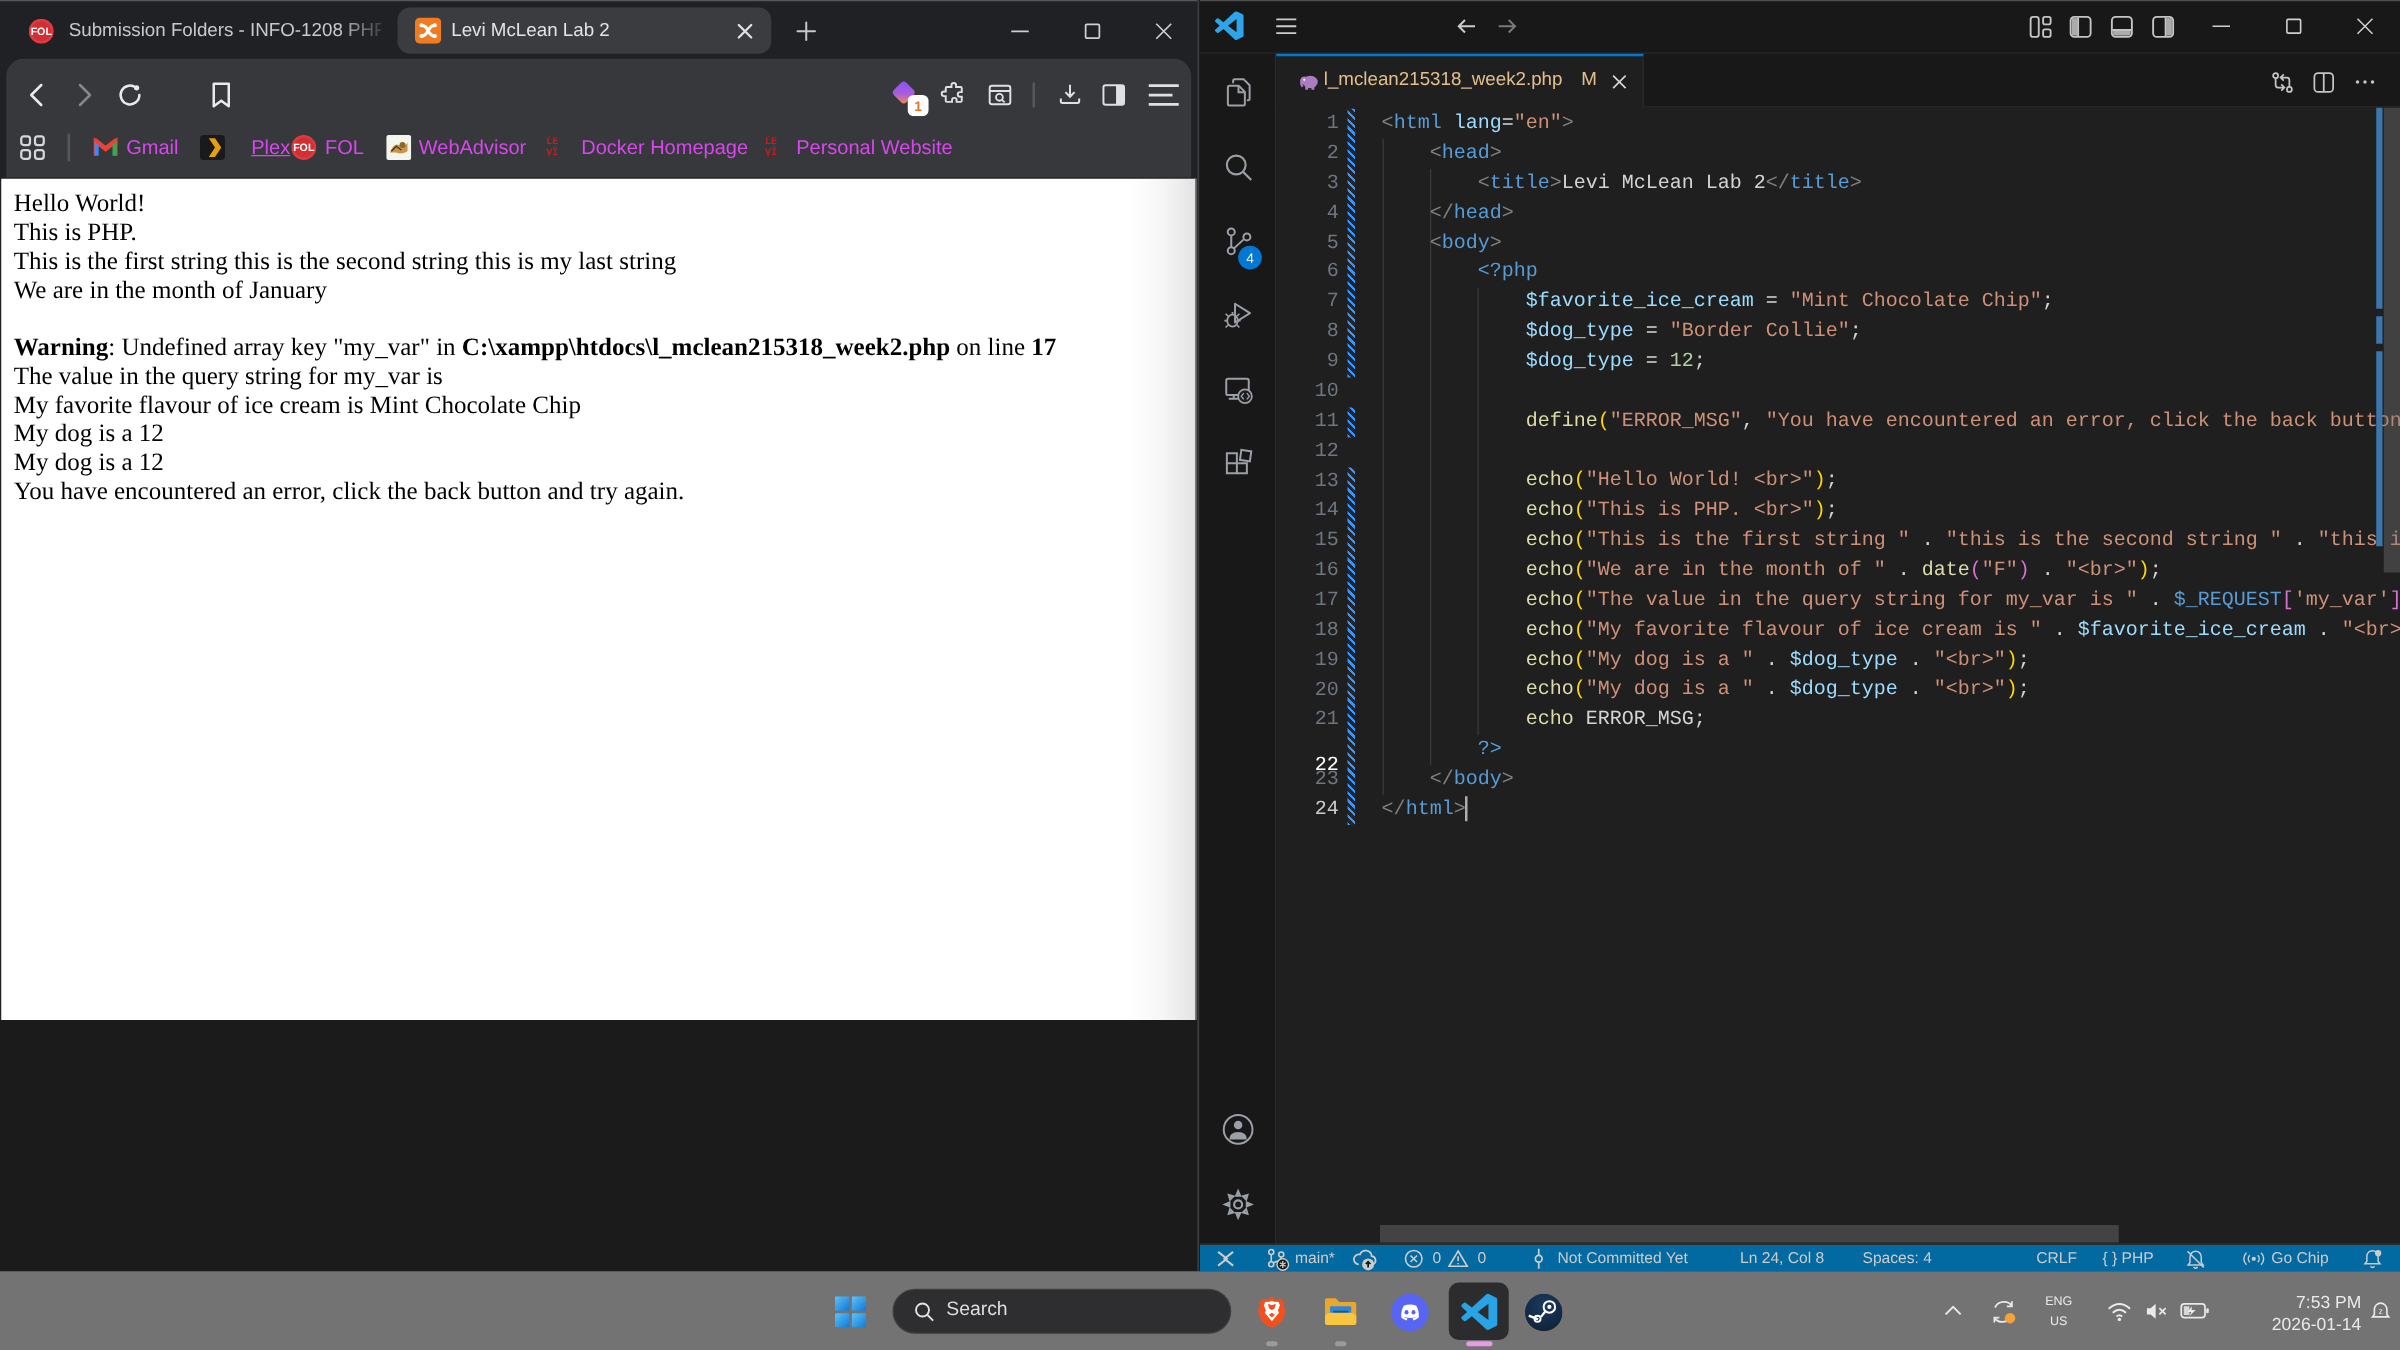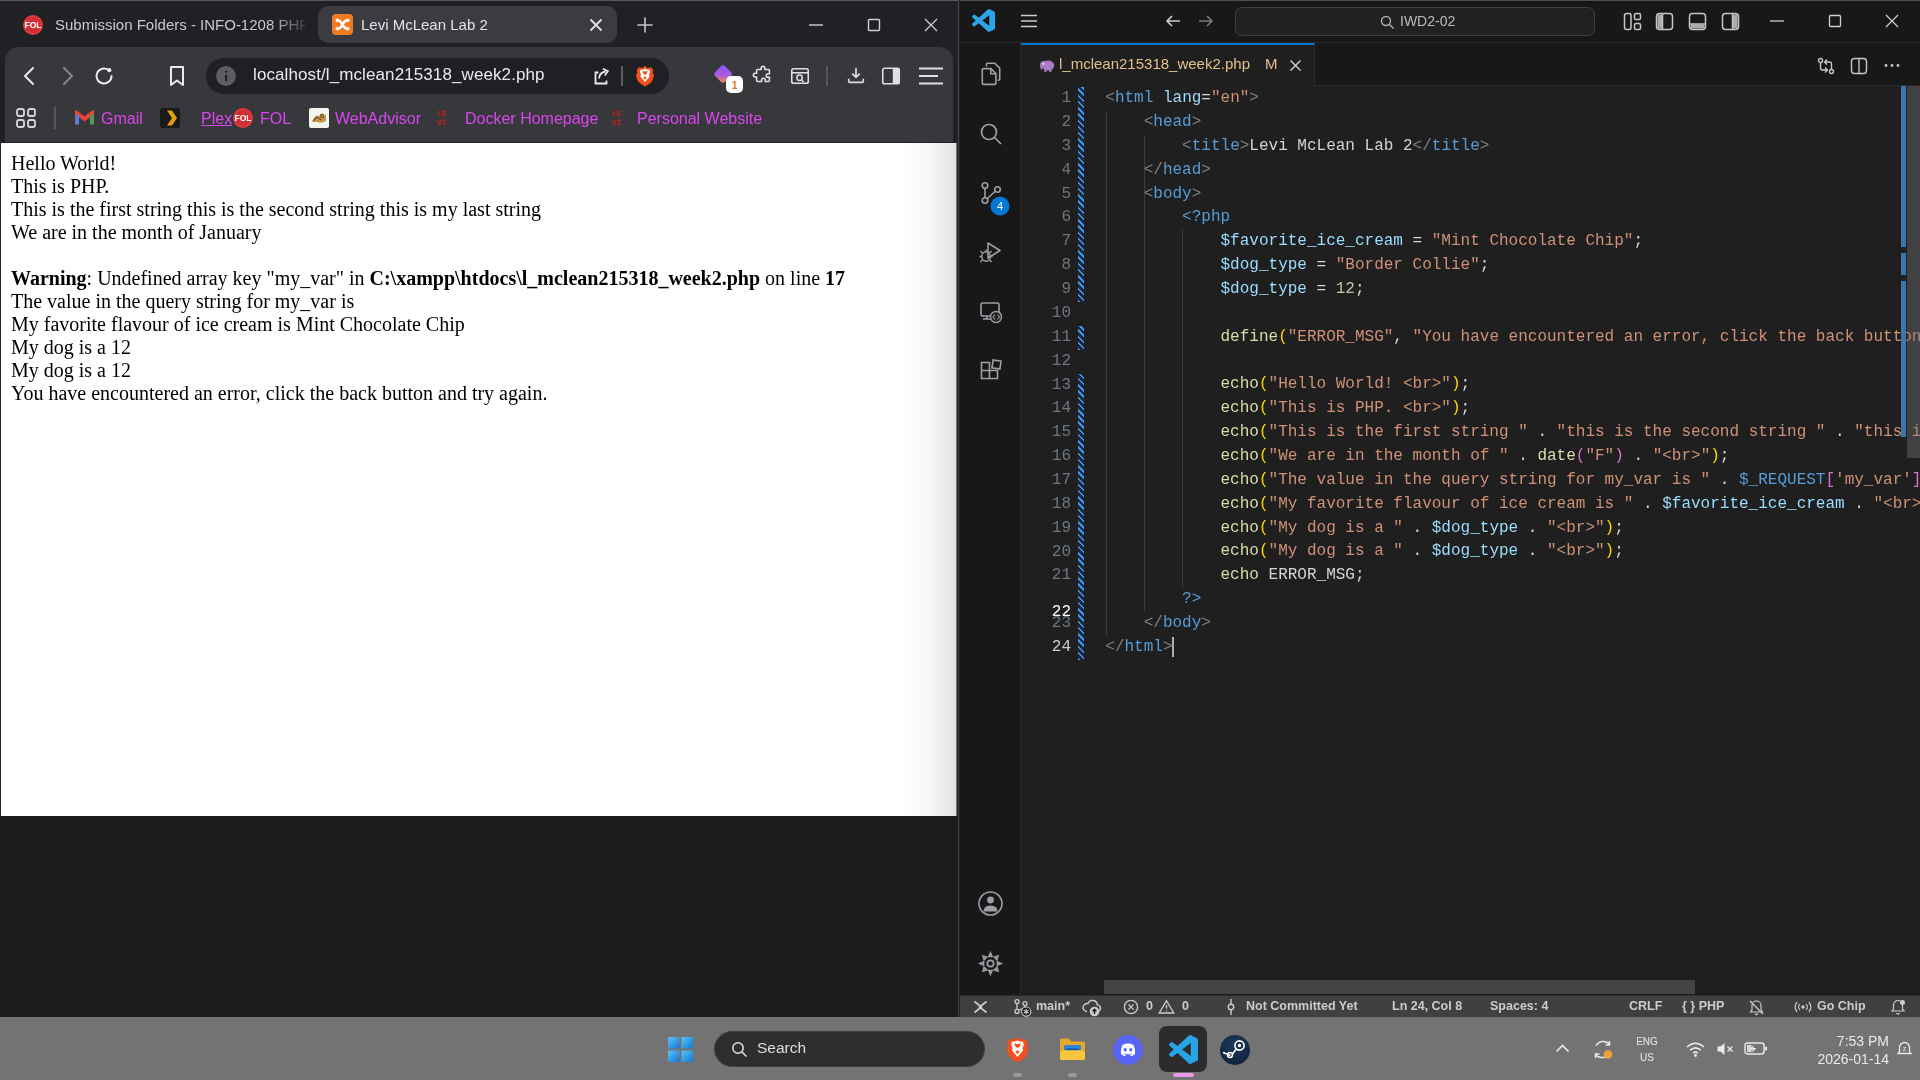--- a/index.html
+++ b/index.html
@@ -24,21 +24,21 @@
 
 #pagetext { position:absolute; left:11px; top:152px; font-family:"Liberation Serif", serif; font-size:20px; line-height:23px; color:#000; white-space:pre; }
 
 #vscode { position:absolute; left:958px; top:0; width:962px; height:1017px; background:#1f1f1f; border-left:1px solid #454545; overflow:hidden; }
 
 #vs-title { position:absolute; left:1px; top:0; width:961px; height:43px; background:#181818; border-top:1px solid #4e4e4e; border-bottom:1px solid #2b2b2b; }
 #vs-search { position:absolute; left:276px; top:7px; width:360px; height:29px; background:#212121; border:1px solid #3e3e3e; border-radius:7px; }
 #vs-acti { position:absolute; left:1px; top:43px; width:61px; height:952px; background:#181818; border-right:1px solid #2b2b2b; }
 #vs-tabbar { position:absolute; left:62px; top:43px; width:900px; height:43px; background:#181818; border-bottom:1px solid #2b2b2b; }
 #vs-tab { position:absolute; left:0px; top:0px; width:294px; height:43px; background:#1f1f1f; border-top:2px solid #0078d4; border-right:1px solid #2b2b2b; }
-#vs-status { position:absolute; left:1px; top:995px; width:961px; height:22px; background:#404040; border-top:1px solid #2b2b2b; font-size:12.5px; color:#cccccc;font-weight:bold; }
+#vs-status { position:absolute; left:1px; top:995px; width:961px; height:22px; background:#0369a1; border-top:1px solid #2b2b2b; font-size:12.5px; color:#cccccc; }
 .st { position:absolute; top:3px; white-space:nowrap; }
 
 #vs-editor { position:absolute; left:62px; top:86px; width:900px; height:909px; background:#1f1f1f; overflow:hidden; }
 .lnum { position:absolute; left:0; width:50px; text-align:right; font-family:"Liberation Mono", monospace; font-size:16px; color:#6e7681; line-height:23.87px; }
 .stripe { position:absolute; left:57px; width:6px; background:repeating-linear-gradient(45deg, #3794ff 0px, #3794ff 1.8px, #20262c 1.8px, #20262c 4.4px); }
 .iguide { position:absolute; width:1px; background:#3b3b3b; }
 #code { position:absolute; left:84.3px; top:1.07px; width:948px; font-family:"Liberation Mono", monospace; font-size:16px; line-height:23.87px; color:#d4d4d4; white-space:pre; }
 #code div { height:23.87px; }
 .cT { color:#569cd6; } 
 .cP { color:#808080; } 
@@ -105,39 +105,20 @@
       <path d="M8 3 L16 11 L8 19" fill="none" stroke="#85878b" stroke-width="2" stroke-linecap="round" stroke-linejoin="round"></path>
     </svg>
   <svg class="tico" style="left:93px;top:65px" width="22" height="22" viewBox="0 0 22 22">
       <path d="M18.5 11 A7.5 7.5 0 1 1 15.5 5" fill="none" stroke="#e8eaed" stroke-width="2" stroke-linecap="round"></path>
       <circle cx="16.3" cy="5.2" r="2.1" fill="#e8eaed"></circle>
     </svg>
   <svg class="tico" style="left:167px;top:64px" width="20" height="24" viewBox="0 0 20 24">
       <path d="M4 3 H16 V21 L10 16.5 L4 21 Z" fill="none" stroke="#e8eaed" stroke-width="2" stroke-linejoin="round"></path>
     </svg>
 
-  <div id="urlpill">
-    <svg style="position:absolute;left:10px;top:8px" width="20" height="20" viewBox="0 0 20 20">
-        <circle cx="10" cy="10" r="10" fill="#5b5d62"></circle>
-        <rect x="9" y="4.5" width="2.2" height="2.2" rx="1" fill="#202226"></rect>
-        <rect x="9" y="8.5" width="2.2" height="7" rx="1" fill="#202226"></rect>
-      </svg>
-    <div id="urltxt">localhost/l_mclean215318_week2.php</div>
-    <svg style="position:absolute;left:385px;top:8px" width="21" height="21" viewBox="0 0 21 21">
-        <path d="M7.5 6.5 H4.5 V17.5 H15.5 V14.5" fill="none" stroke="#e8eaed" stroke-width="1.8"></path>
-        <path d="M8 12.5 Q8.5 6.5 14.5 5.5" fill="none" stroke="#e8eaed" stroke-width="1.8"></path>
-        <path d="M11.8 2.8 L16.8 5.2 L13.8 9.4" fill="none" stroke="#e8eaed" stroke-width="1.8"></path>
-      </svg>
-    <div style="position:absolute;left:415px;top:8px;width:1.5px;height:20px;background:#5b5d62"></div>
-    <svg style="position:absolute;left:428px;top:7px" width="22" height="22" viewBox="0 0 27 27">
-        <path d="M13.5 0.8 L16.3 3.8 L20.9 2.9 L23.9 6.3 L22.7 9.2 L24.8 12.6 L21.8 20.7 Q17.9 24.4 13.5 26.3 Q9.1 24.4 5.2 20.7 L2.2 12.6 L4.3 9.2 L3.1 6.3 L6.1 2.9 L10.7 3.8 Z" fill="#f4501e"></path>
-        <path d="M13.5 4.6 Q16 6 18.9 5.6 L19.9 8.4 L18.3 12.3 L19.2 14.2 L13.5 20.9 L7.8 14.2 L8.7 12.3 L7.1 8.4 L8.1 5.6 Q11 6 13.5 4.6 Z" fill="#fff"></path>
-        <path d="M13.5 8.2 L16.6 7 L15.8 10.6 L13.5 12.1 L11.2 10.6 L10.4 7 Z M13.5 14.2 L15.9 15.7 L13.5 17.9 L11.1 15.7 Z" fill="#f4501e"></path>
-      </svg>
-  </div>
 
   <svg class="tico" style="left:712px;top:63px" width="22" height="22" viewBox="0 0 22 22">
       <rect x="4" y="4" width="14" height="14" rx="3" transform="rotate(45 11 11)" fill="url(#gdia)"></rect>
       <defs>
         <linearGradient id="gdia" x1="0" y1="0" x2="1" y2="1">
           <stop offset="0" stop-color="#8950fa"></stop>
           <stop offset="0.55" stop-color="#a85ce0"></stop>
           <stop offset="1" stop-color="#ff8e3c"></stop>
         </linearGradient>
       </defs>
@@ -231,27 +212,20 @@
     </svg>
   <svg class="abs" style="left:61px;top:12px" width="18" height="18" viewBox="0 0 18 18">
       <path d="M1 3.5 H17 M1 9 H17 M1 14.5 H17" stroke="#cccccc" stroke-width="1.5"></path>
     </svg>
   <svg class="abs" style="left:205px;top:12px" width="18" height="18" viewBox="0 0 18 18">
       <path d="M16 9 H3 M8 4 L3 9 L8 14" fill="none" stroke="#cccccc" stroke-width="1.6"></path>
     </svg>
   <svg class="abs" style="left:238px;top:12px" width="18" height="18" viewBox="0 0 18 18">
       <path d="M2 9 H15 M10 4 L15 9 L10 14" fill="none" stroke="#7a7a7a" stroke-width="1.6"></path>
     </svg>
-  <div id="vs-search">
-    <svg style="position:absolute;left:144px;top:7px" width="15" height="15" viewBox="0 0 15 15">
-        <circle cx="6" cy="6" r="4.5" fill="none" stroke="#b0b0b0" stroke-width="1.4"></circle>
-        <path d="M9.5 9.5 L13.5 13.5" stroke="#b0b0b0" stroke-width="1.4"></path>
-      </svg>
-    <div style="position:absolute;left:164px;top:5px;font-size:14px;color:#bbbbbb;">IWD2-02</div>
-  </div>
   
   <svg class="abs" style="left:664px;top:12px" width="19" height="19" viewBox="0 0 19 19">
       <g fill="none" stroke="#c5c5c5" stroke-width="1.5">
         <rect x="1.5" y="1.5" width="6.5" height="16" rx="2"></rect>
         <rect x="11.5" y="1.5" width="6" height="6" rx="1.5"></rect>
         <rect x="11.5" y="11.5" width="6" height="6" rx="1.5"></rect>
       </g>
     </svg>
   <svg class="abs" style="left:696px;top:12px" width="19" height="19" viewBox="0 0 19 19">
       <rect x="1.5" y="1.5" width="16" height="16" rx="3" fill="none" stroke="#c5c5c5" stroke-width="1.5"></rect>

